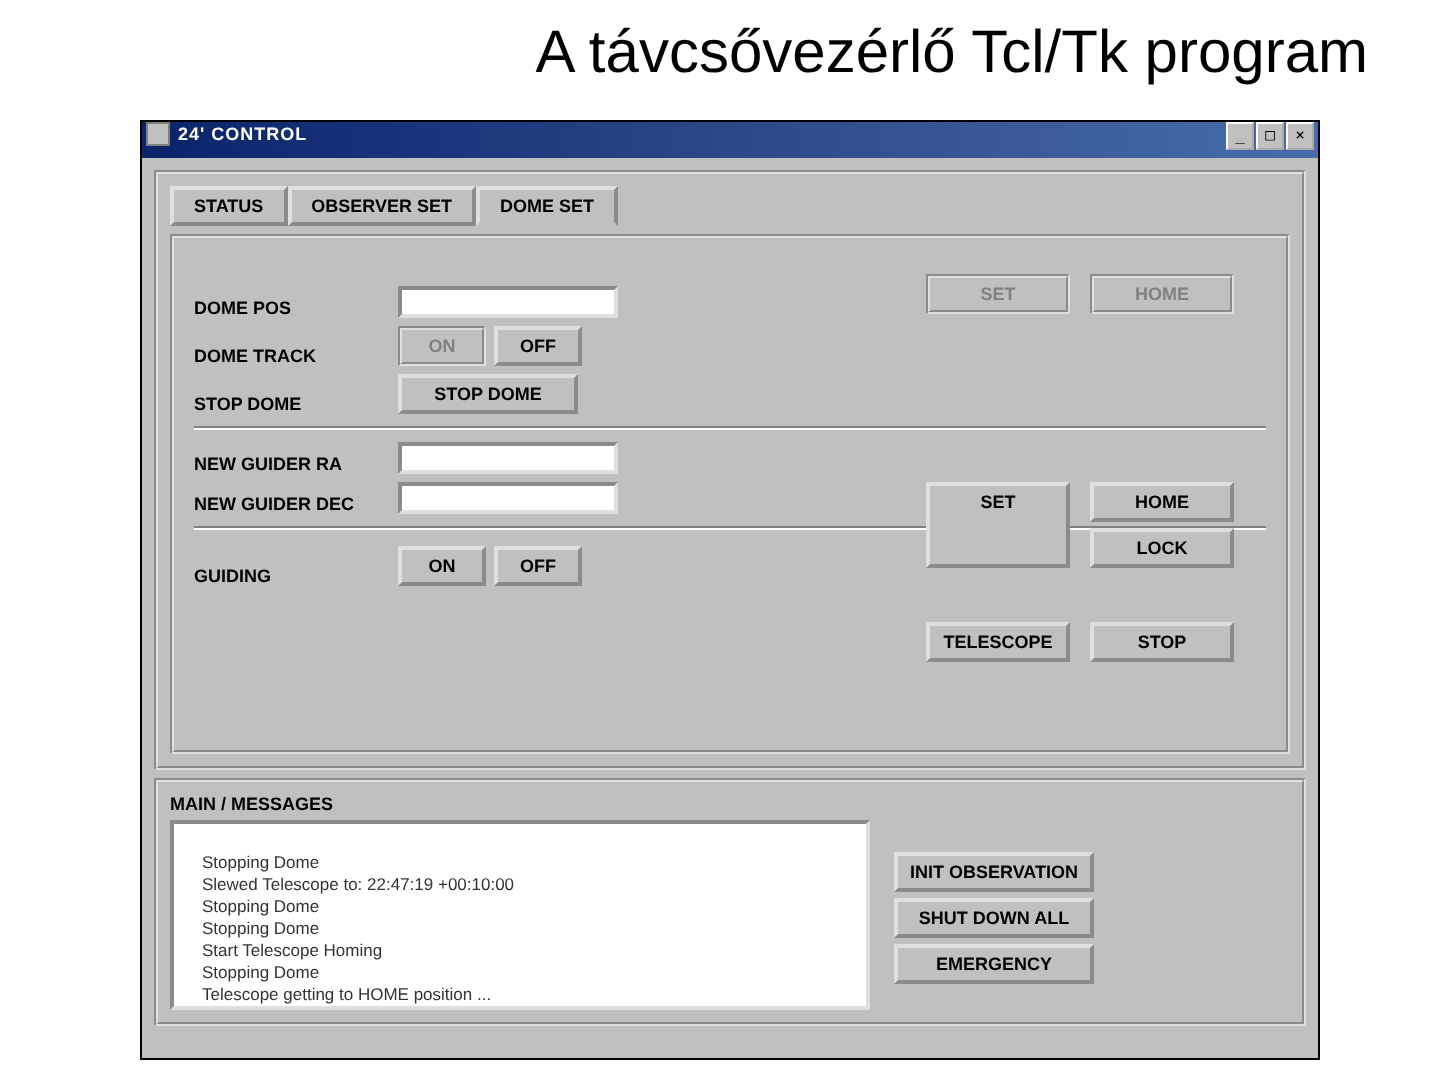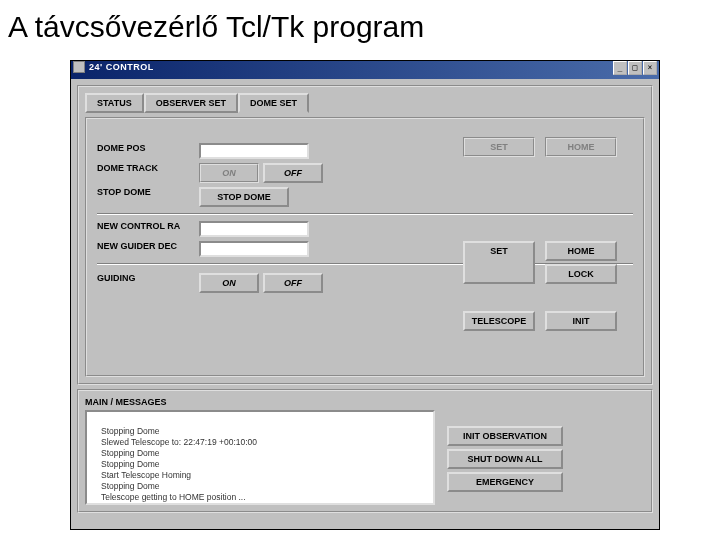--- a/index.html
+++ b/index.html
@@ -1,37 +1,37 @@
 <!DOCTYPE html>
 <html><head>
 <meta charset="utf-8">
 <style>
   * { box-sizing: border-box; margin: 0; padding: 0; }
   body { font-family: Arial, sans-serif; background: #fff; width: 720px; height: 540px; }
-  .slide-title { font-size: 30px; padding: 10px 8px; font-weight: normal; }
+  .slide-title { font-size: 30px; padding: 10px 36px; font-weight: normal; text-align: right; }
   .window { position: absolute; left: 70px; top: 60px; width: 590px; height: 470px; background: #c0c0c0; border: 1px solid #000; }
   .titlebar { height: 18px; background: linear-gradient(to right, #0a246a, #4a6caa); display: flex; align-items: flex-start; justify-content: space-between; padding: 0 2px; }
   .titlebar-left { display: flex; align-items: center; gap: 4px; }
   .titlebar-icon { width: 12px; height: 12px; background: #c0c0c0; border: 1px solid #808080; }
   .titlebar-text { color: #fff; font-size: 9px; font-weight: bold; letter-spacing: 0.5px; }
   .titlebar-btns { display: flex; gap: 1px; }
   .titlebar-btn { width: 14px; height: 14px; background: #c0c0c0; border: 1px outset #fff; font-size: 8px; text-align: center; line-height: 12px; font-family: monospace; cursor: pointer; }
   .content { padding: 6px; }
   .panel { border: 2px groove #dfdfdf; background: #c0c0c0; padding: 6px; margin-bottom: 4px; }
   .tabs { display: flex; gap: 0; margin-bottom: 4px; }
   .tab { border: 2px outset #dfdfdf; padding: 3px 10px; font-size: 9px; font-weight: bold; background: #c0c0c0; cursor: pointer; }
   .tab.active { border-bottom: 2px solid #c0c0c0; }
   .tab-body { border: 2px groove #dfdfdf; padding: 10px 10px 6px 10px; min-height: 260px; position: relative; }
-  .row { display: flex; align-items: flex-start; margin: 4px 0; gap: 4px; }
+  .row { display: flex; align-items: flex-end; margin: 4px 0; gap: 4px; }
   .lbl { font-size: 9px; font-weight: bold; width: 98px; }
   .hr { height: 2px; border-top: 1px solid #808080; border-bottom: 1px solid #fff; margin: 6px 0; }
   .btn { border: 2px outset #dfdfdf; background: #c0c0c0; font-size: 9px; font-weight: bold; text-align: center; padding: 3px 0; width: 72px; cursor: pointer; }
   .btn.flat { border: 2px groove #dfdfdf; color: #808080; }
-  .btn.small { width: 60px; font-style: italic; }
-  .btn.long { width: 116px; }
+  .btn.small { width: 44px; }
+  .btn.long { width: 100px; }
   .input { background: #fff; border: 2px inset #dfdfdf; height: 16px; width: 110px; font-size: 9px; padding: 0 2px; }
   .group { display: flex; gap: 4px; }
   .rcol { position: absolute; right: 26px; display: flex; gap: 10px; }
   .messages-header { font-size: 9px; font-weight: bold; margin-bottom: 3px; }
   .messages-box { background: #fff; border: 2px inset #dfdfdf; height: 95px; width: 350px; padding: 14px; font-size: 8.5px; line-height: 11px; font-family: Arial; overflow: hidden; color: #333; }
   .msg-area { display: flex; gap: 12px; align-items: flex-start; }
   .msg-btns { display: flex; flex-direction: column; gap: 3px; margin-top: 16px; }
 </style>
 </head>
 <body>
@@ -79,21 +79,21 @@
         </div>
 
         <div class="row">
           <div class="lbl">STOP DOME</div>
           <div class="btn" style="width:90px">STOP DOME</div>
         </div>
 
         <div class="hr"></div>
 
         <div class="row">
-          <div class="lbl">NEW CONTROL RA</div>
+          <div class="lbl">NEW GUIDER RA</div>
           <input class="input" value="" style="">
           <div class="rcol" style="top:122px">
             <div class="btn">SET</div>
             <div style="display:flex;flex-direction:column;gap:3px">
               <div class="btn">HOME</div>
               <div class="btn">LOCK</div>
             </div>
           </div>
         </div>
 
@@ -105,21 +105,21 @@
         <div class="hr"></div>
 
         <div class="row" style="margin-top:8px">
           <div class="lbl">GUIDING</div>
           <div class="group">
             <div class="btn small">ON</div>
             <div class="btn small">OFF</div>
           </div>
           <div class="rcol" style="top:192px">
             <div class="btn">TELESCOPE</div>
-            <div class="btn">INIT</div>
+            <div class="btn">STOP</div>
           </div>
         </div>
 
       </div>
     </div>
 
     <div class="panel">
       <div class="messages-header">MAIN / MESSAGES</div>
       <div class="msg-area">
         <div class="messages-box" id="msgbox">

